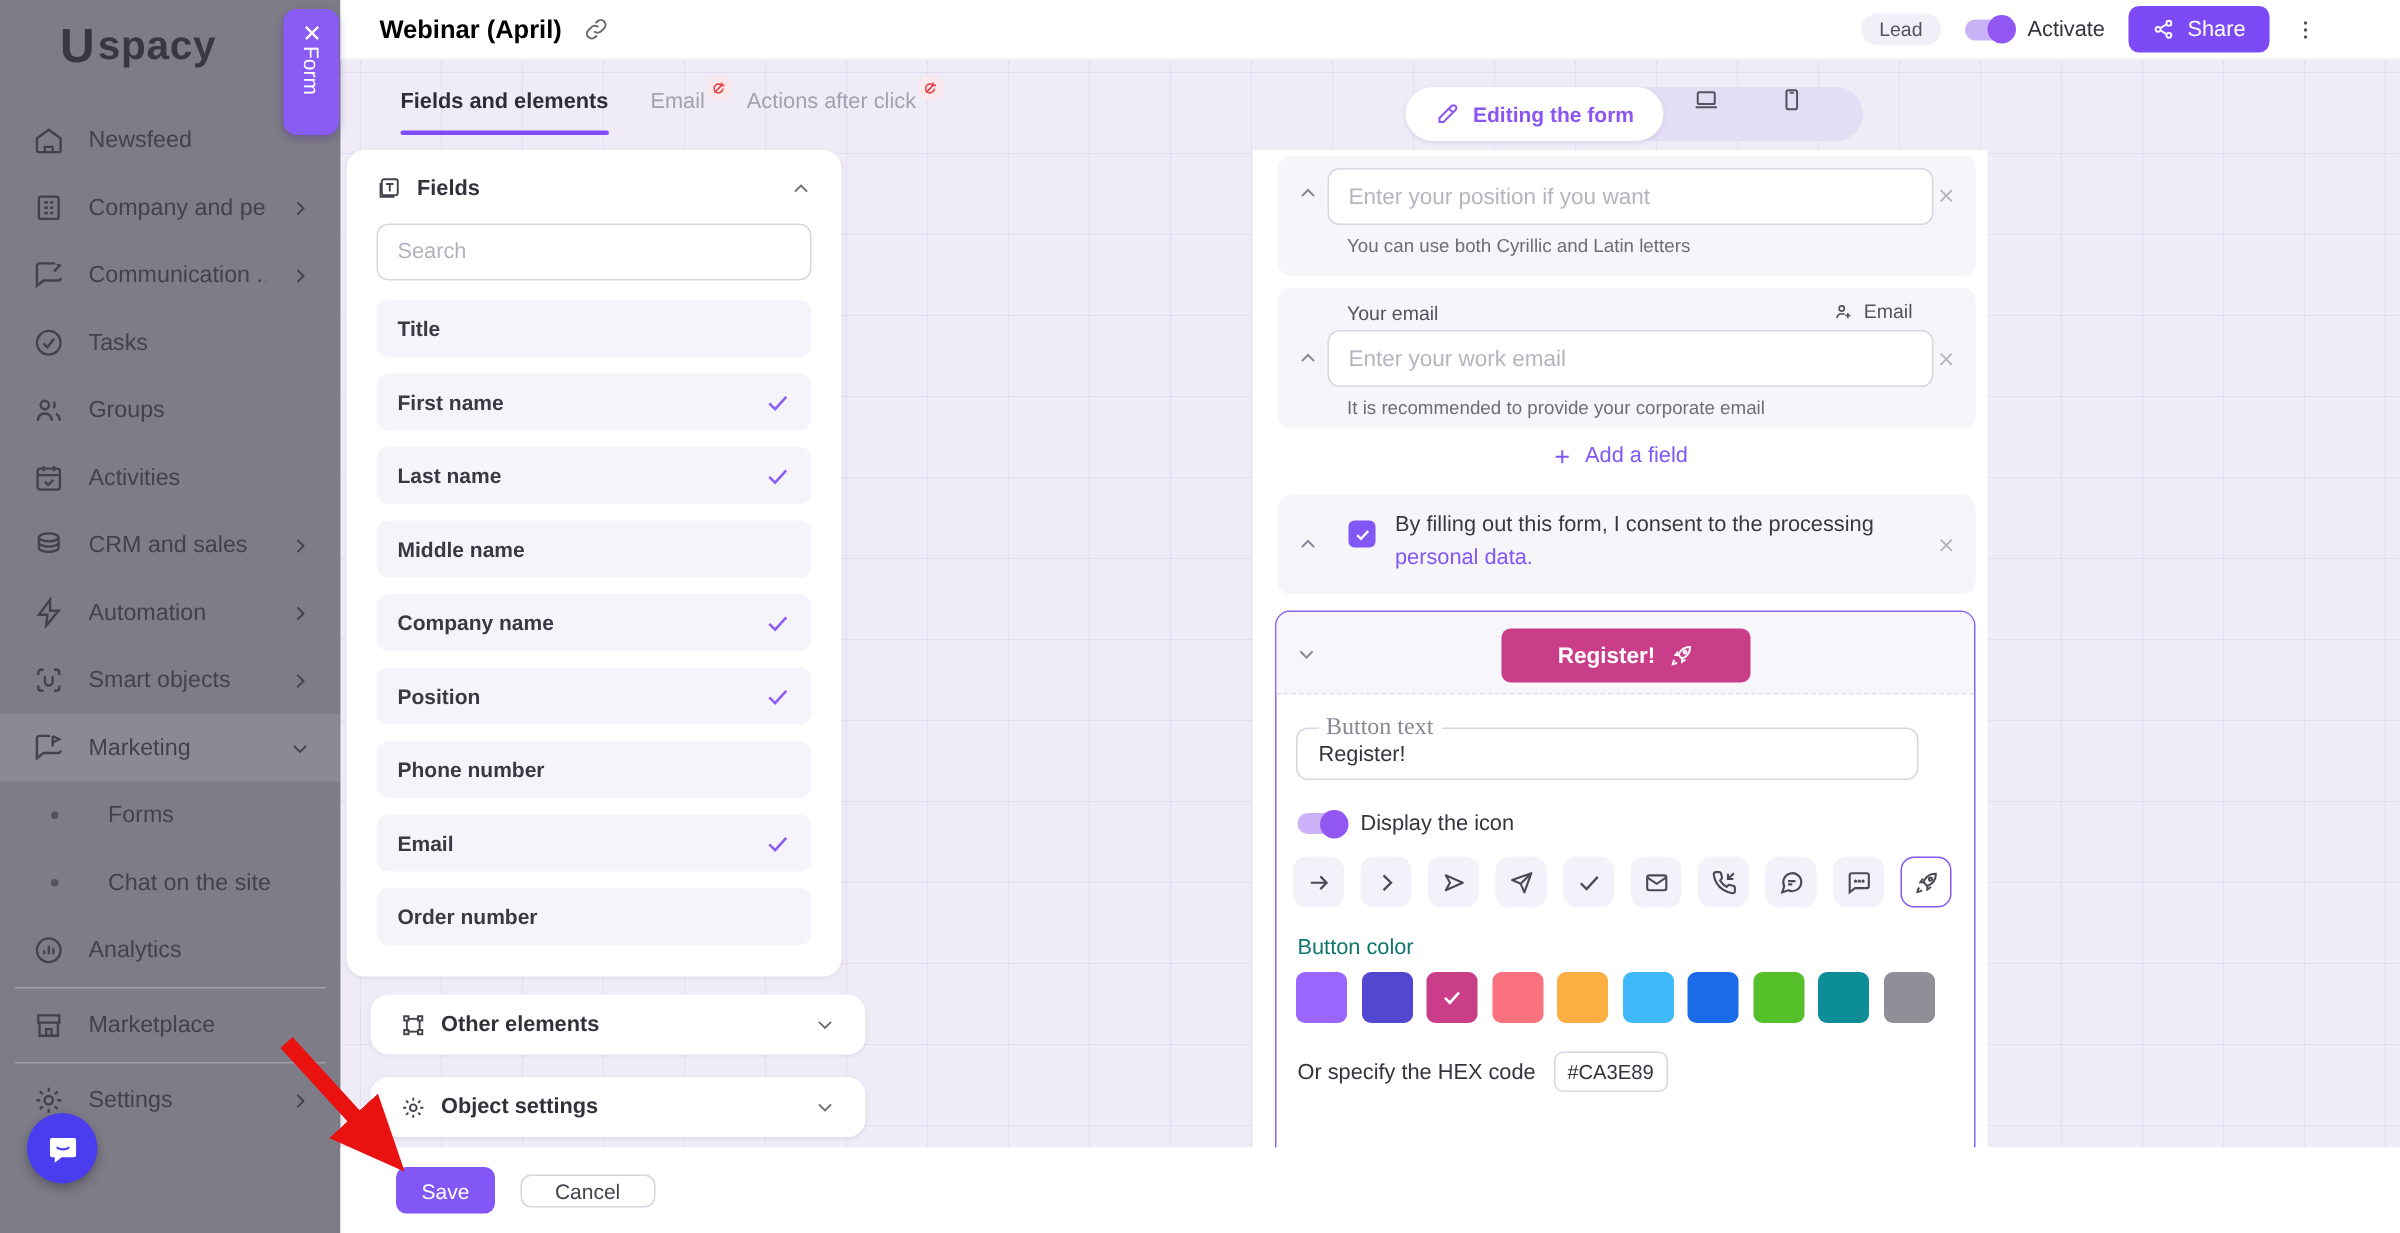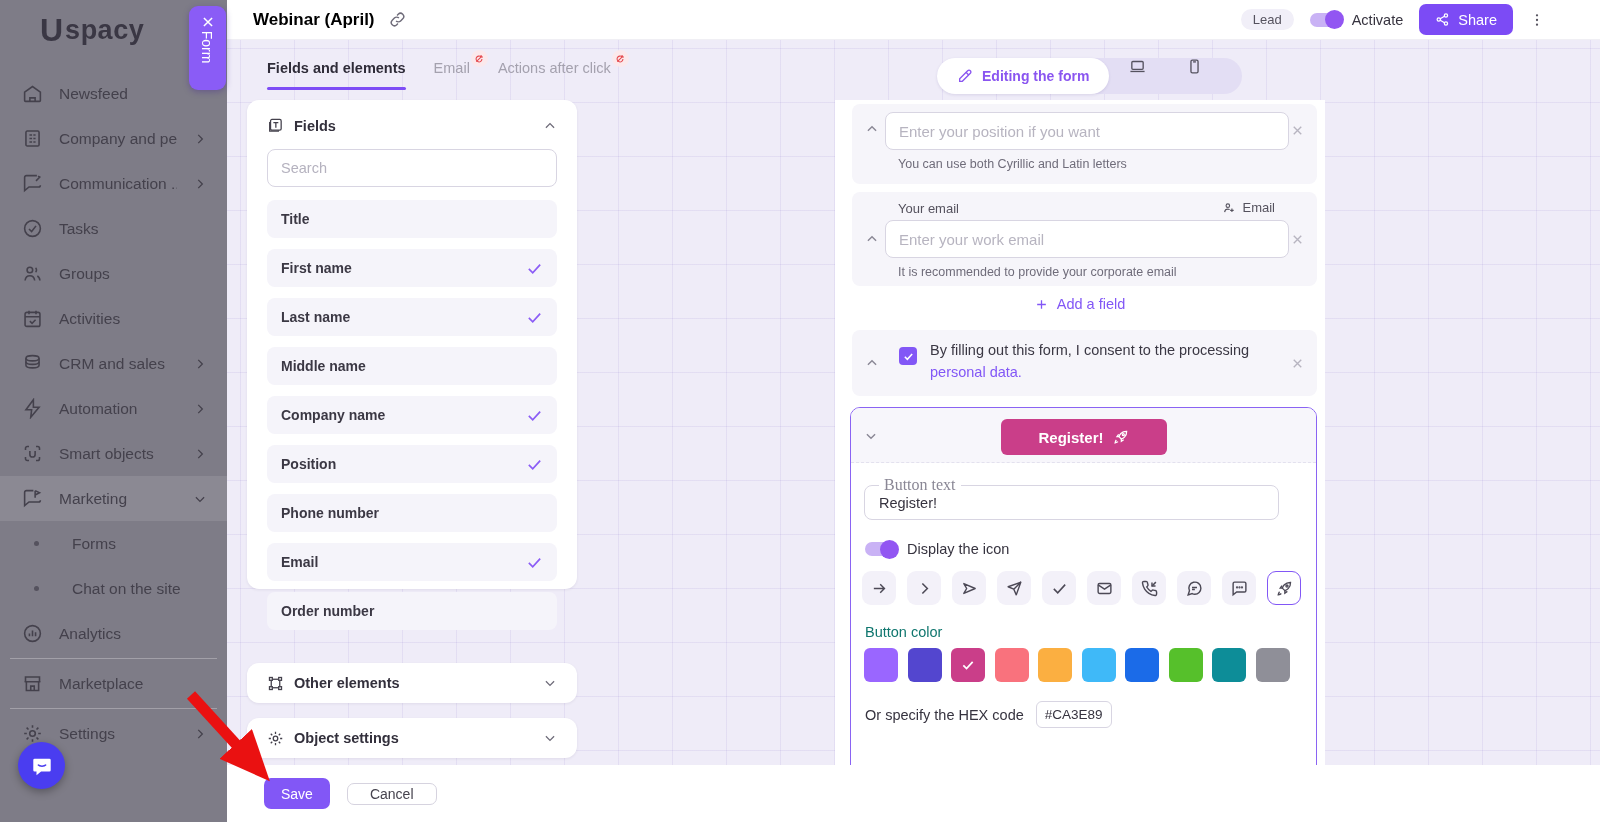--- a/index.html
+++ b/index.html
@@ -56,21 +56,21 @@
   .tab-badge svg { width:10px; height:10px; }
 
   
   #segmented { position:absolute; left:710px; top:18px; width:305px; height:36px; background:#e3def4; border-radius:18px; display:flex; }
   .seg-active { height:36px; background:#fff; border-radius:18px; display:flex; align-items:center; gap:9px; padding:0 20px; color:#8a55f0; font-size:14px; font-weight:bold; box-shadow:0 1px 3px rgba(60,40,120,.12); cursor:pointer; }
   .seg-ic { width:57px; display:flex; justify-content:center; color:#55525f; cursor:pointer; }
   .seg-ic svg { width:17px; height:17px; }
 
   
   .card { position:absolute; background:#fff; border-radius:12px; box-shadow:0 1px 3px rgba(30,20,60,.07); }
-  #fields-card { left:20px; top:60px; width:330px; height:489px; padding:17px 20px; }
+  #fields-card { left:4px; top:60px; width:330px; height:551px; padding:17px 20px; }
   .sec-head { display:flex; align-items:center; gap:10px; }
   .sec-head .sic { width:17px; height:17px; color:#44414c; }
   .sec-title { font-size:14.5px; font-weight:bold; color:#33303c; flex:1; }
   .sec-head .chev { width:14px; height:14px; color:#6e6b79; cursor:pointer; }
   .search-box { margin-top:15px; width:100%; height:38px; border:1px solid #d8d5e2; border-radius:8px; padding:0 13px; font-size:14.5px; font-family:inherit; color:#36333f; outline:none; }
   .search-box::placeholder { color:#b5b2bf; }
   .field-list { margin-top:13px; display:flex; flex-direction:column; gap:11px; }
   .field-row { height:38px; background:#f5f4fa; border-radius:8px; display:flex; align-items:center; padding:0 14px; font-size:14px; font-weight:bold; color:#3b3844; cursor:pointer; }
   .field-row .ck { margin-left:auto; width:17px; height:17px; color:#8b5cf6; }
   #other-card { left:20px; top:623px; width:330px; height:40px; padding:0 20px; display:flex; align-items:center; gap:10px; }

